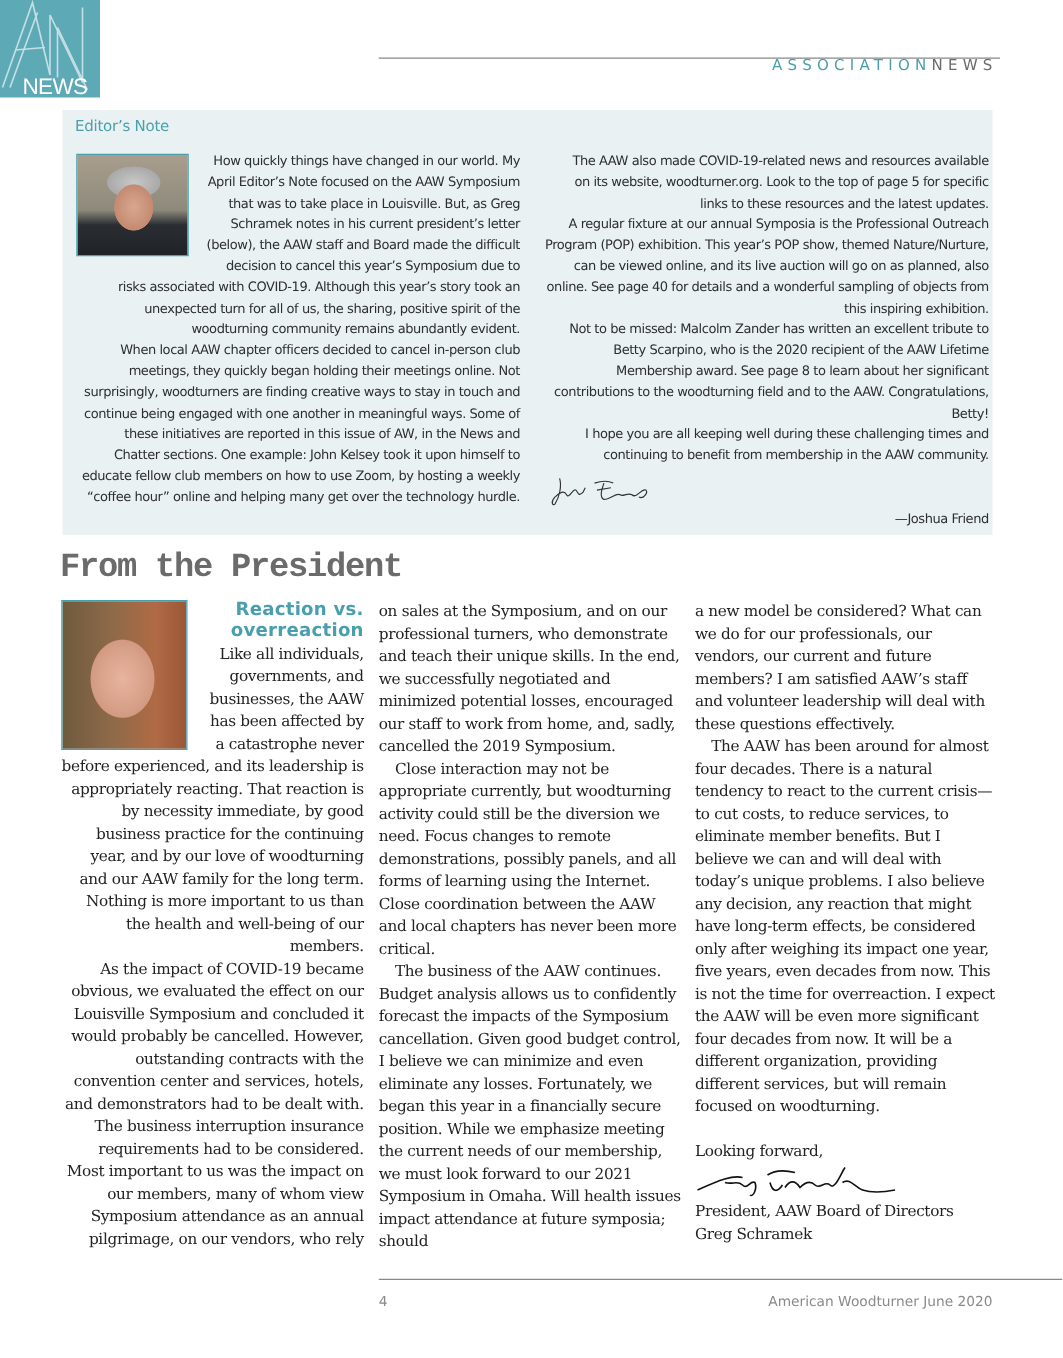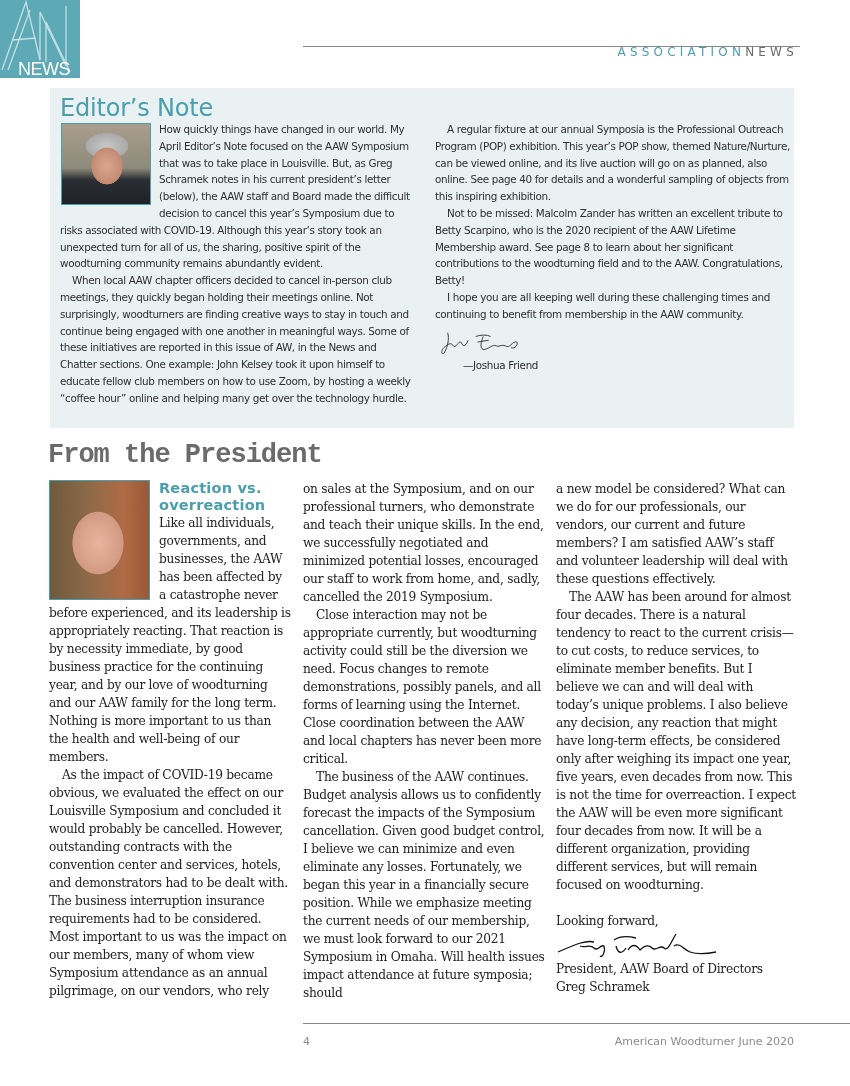--- a/index.html
+++ b/index.html
@@ -30,31 +30,31 @@
     position: absolute; left: 303px; top: 46px; width: 497px; height: 1px; background: #888;
   }
 
   
   .editors-box {
     position: absolute; left: 50px; top: 88px; width: 744px; height: 340px;
     background: #e9f1f3;
   }
   .editors-title {
     position: absolute; left: 10px; top: 6px;
-    font-family: "DejaVu Sans", sans-serif; font-size: 24px; color: #4a9fac;
+    font-family: "DejaVu Sans", sans-serif; font-size: 12px; color: #4a9fac;
     font-weight: normal; letter-spacing: -0.2px;
   }
   .ed-col {
     position: absolute; top: 33px; width: 356px;
     font-family: "DejaVu Sans", sans-serif; font-size: 10.4px; line-height: 16.8px;
     color: #2e2e2e; letter-spacing: -0.35px;
   }
   .ed-col.left { left: 10px; }
   .ed-col.right { left: 385px; }
-  .ed-col p { text-indent: 12px; }
+  .ed-col p { text-indent: 12px; text-align: right; }
   .ed-col p.first { text-indent: 0; }
   .ed-photo {
     float: left; width: 90px; height: 82px; margin: 2px 8px 2px 1px;
     border: 1px solid #4a9fac;
     background:
       radial-gradient(ellipse 22px 26px at 45px 42px, #d9a78e 0%, #c48a72 70%, transparent 72%),
       radial-gradient(ellipse 30px 18px at 45px 22px, #c8c8c8 0%, #a9a9a9 70%, transparent 72%),
       linear-gradient(180deg, #a99e8e 0%, #8e8a7b 55%, #2a2e33 70%, #1f2226 100%);
   }
   .signature-editor {
@@ -66,21 +66,21 @@
   .president-title {
     position: absolute; left: 48px; top: 440px;
     font-family: Liberation Mono, monospace; font-weight: bold; font-size: 27px;
     color: #6b6b6b; letter-spacing: -1px;
   }
   .pres-col {
     position: absolute; top: 480px; width: 242px;
     font-family: "DejaVu Serif", serif; font-size: 12.2px; line-height: 18px;
     color: #222; letter-spacing: -0.25px;
   }
-  .pres-col.c1 { left: 49px; }
+  .pres-col.c1 { left: 49px; text-align: right; }
   .pres-col.c2 { left: 303px; }
   .pres-col.c3 { left: 556px; }
   .pres-col p { text-indent: 13px; }
   .pres-col p.noindent { text-indent: 0; }
   .pres-photo {
     float: left; width: 101px; height: 120px; margin: 0 9px 2px 0;
     border: 1px solid #4a9fac;
     background:
       radial-gradient(ellipse 36px 44px at 48px 62px, #e7b49e 0%, #d39a82 70%, transparent 72%),
       linear-gradient(90deg, #6f5a3e 0%, #8e6a48 40%, #b06a45 75%, #9a5838 100%);
@@ -129,20 +129,21 @@
 <div class="editors-box">
   <h2 class="editors-title">Editor’s Note</h2>
 
   <div class="ed-col left">
     <div class="ed-photo" title="Portrait of Joshua Friend"></div>
     <p class="first">How quickly things have changed in our world. My April Editor’s Note focused on the AAW Symposium that was to take place in Louisville. But, as Greg Schramek notes in his current president’s letter (below), the AAW staff and Board made the difficult decision to cancel this year’s Symposium due to risks associated with COVID-19. Although this year’s story took an unexpected turn for all of us, the sharing, positive spirit of the woodturning community remains abundantly evident.</p>
     <p>When local AAW chapter officers decided to cancel in-person club meetings, they quickly began holding their meetings online. Not surprisingly, woodturners are finding creative ways to stay in touch and continue being engaged with one another in meaningful ways. Some of these initiatives are reported in this issue of AW, in the News and Chatter sections. One example: John Kelsey took it upon himself to educate fellow club members on how to use Zoom, by hosting a weekly “coffee hour” online and helping many get over the technology hurdle.</p>
   </div>
 
   <div class="ed-col right">
+    <p>The AAW also made COVID-19-related news and resources available on its website, woodturner.org. Look to the top of page 5 for specific links to these resources and the latest updates.</p>
     <p>A regular fixture at our annual Symposia is the Professional Outreach Program (POP) exhibition. This year’s POP show, themed Nature/Nurture, can be viewed online, and its live auction will go on as planned, also online. See page 40 for details and a wonderful sampling of objects from this inspiring exhibition.</p>
     <p>Not to be missed: Malcolm Zander has written an excellent tribute to Betty Scarpino, who is the 2020 recipient of the AAW Lifetime Membership award. See page 8 to learn about her significant contributions to the woodturning field and to the AAW. Congratulations, Betty!</p>
     <p>I hope you are all keeping well during these challenging times and continuing to benefit from membership in the AAW community.</p>
     <svg class="signature-editor" width="100" height="30" viewBox="0 0 100 30">
       <path d="M10 4 C12 10 10 20 6 26 C4 28 2 24 6 20 C10 16 14 14 16 18 C18 22 22 12 24 14 C26 16 26 20 30 16 L32 12 M40 8 C46 6 52 6 56 8 M42 14 L54 12 M48 8 C46 14 44 20 48 22 C54 22 58 16 62 18 C64 20 68 16 72 18 C76 22 80 12 84 14 C86 16 82 22 78 20" fill="none" stroke="#333" stroke-width="1"></path>
     </svg>
     <p class="sign-name first">—Joshua Friend</p>
   </div>
 </div>
 

